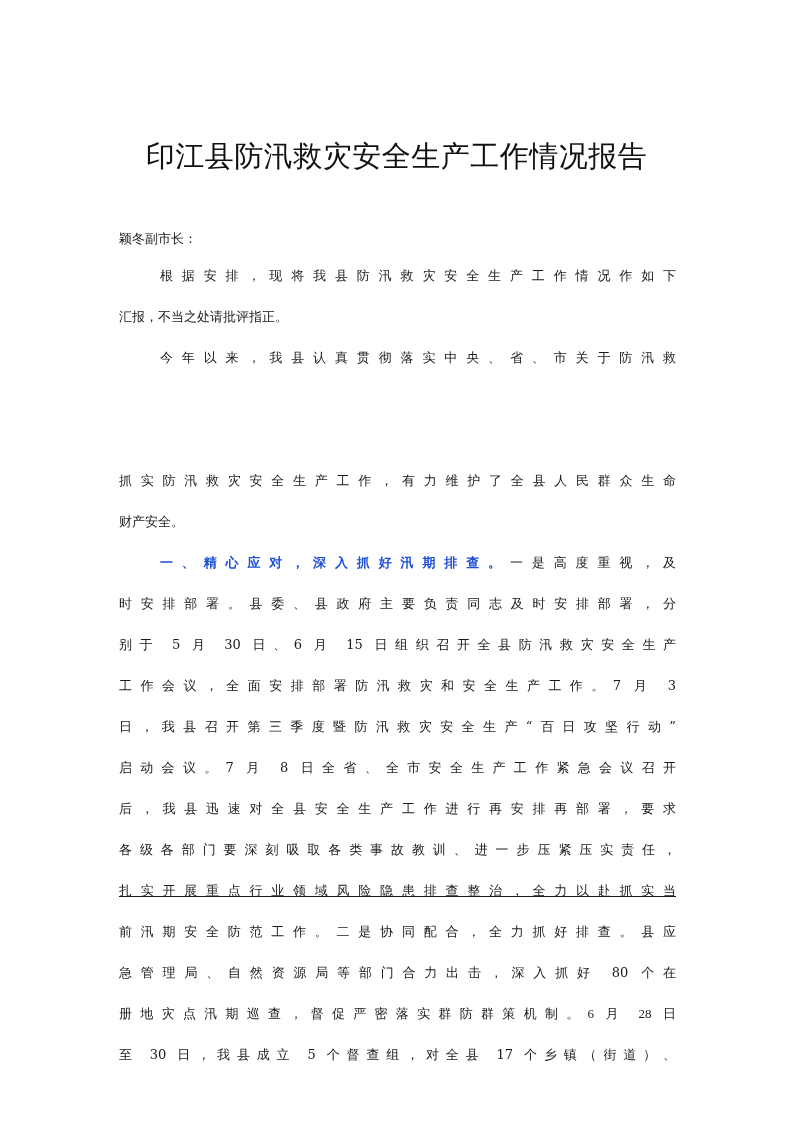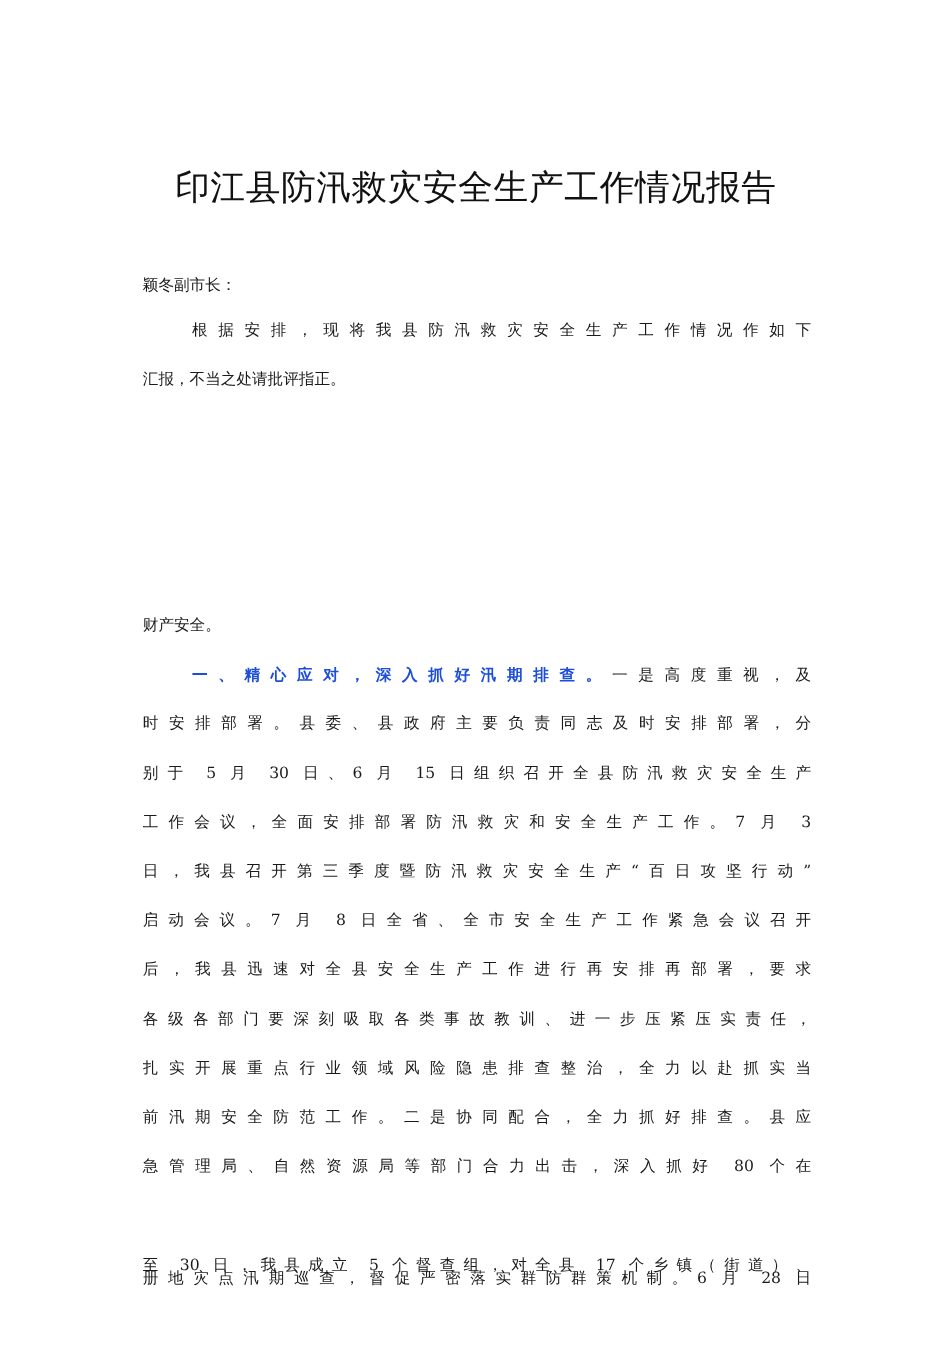--- a/index.html
+++ b/index.html
@@ -19,28 +19,30 @@
 <body>
 
 <div class="page">
   <div class="title">印江县防汛救灾安全生产工作情况报告</div>
 
   <div class="line last" style="top:225px;">颖冬副市长：</div>
 
   <div class="line indent" style="top:262px;">根据安排，现将我县防汛救灾安全生产工作情况作如下</div>
   <div class="line last" style="top:303px;">汇报，不当之处请批评指正。</div>
 
+  <div class="line indent" style="top:344px;">今年以来，我县认真贯彻落实中央、省、市关于防汛救</div>
+  <div class="line" style="top:467px;">抓实防汛救灾安全生产工作，有力维护了全县人民群众生命</div>
   <div class="line last" style="top:508px;">财产安全。</div>
 
   <div class="line indent" style="top:549px;"><span class="bold">一、精心应对，深入抓好汛期排查。</span><span>一是高度重视，及</span></div>
   <div class="line" style="top:590px;">时安排部署。县委、县政府主要负责同志及时安排部署，分</div>
   <div class="line" style="top:631px;">别于 5 月 30 日、6 月 15 日组织召开全县防汛救灾安全生产</div>
   <div class="line" style="top:672px;">工作会议，全面安排部署防汛救灾和安全生产工作。7 月 3</div>
   <div class="line" style="top:713px;">日，我县召开第三季度暨防汛救灾安全生产“百日攻坚行动”</div>
   <div class="line" style="top:754px;">启动会议。7 月 8 日全省、全市安全生产工作紧急会议召开</div>
   <div class="line" style="top:795px;">后，我县迅速对全县安全生产工作进行再安排再部署，要求</div>
   <div class="line" style="top:836px;">各级各部门要深刻吸取各类事故教训、进一步压紧压实责任，</div>
-  <div class="line" style="top:877px;">扎实开展重点行业领域风险隐患排查整治，全力以赴抓实当</div>
+  <div class="line" style="top:877px;text-decoration:underline;">扎实开展重点行业领域风险隐患排查整治，全力以赴抓实当</div>
   <div class="line" style="top:918px;">前汛期安全防范工作。二是协同配合，全力抓好排查。县应</div>
   <div class="line" style="top:959px;">急管理局、自然资源局等部门合力出击，深入抓好 80 个在</div>
-  <div class="line" style="top:1052px;">册地灾点汛期巡查，督促严密落实群防群策机制。6 月 28 日</div>
+  <div class="line" style="top:1000px;font-family:Liberation Serif, serif;">册地灾点汛期巡查，督促严密落实群防群策机制。6 月 28 日</div>
   <div class="line" style="top:1041px;">至 30 日，我县成立 5 个督查组，对全县 17 个乡镇（街道）、</div>
 </div>
 
 </body></html>

